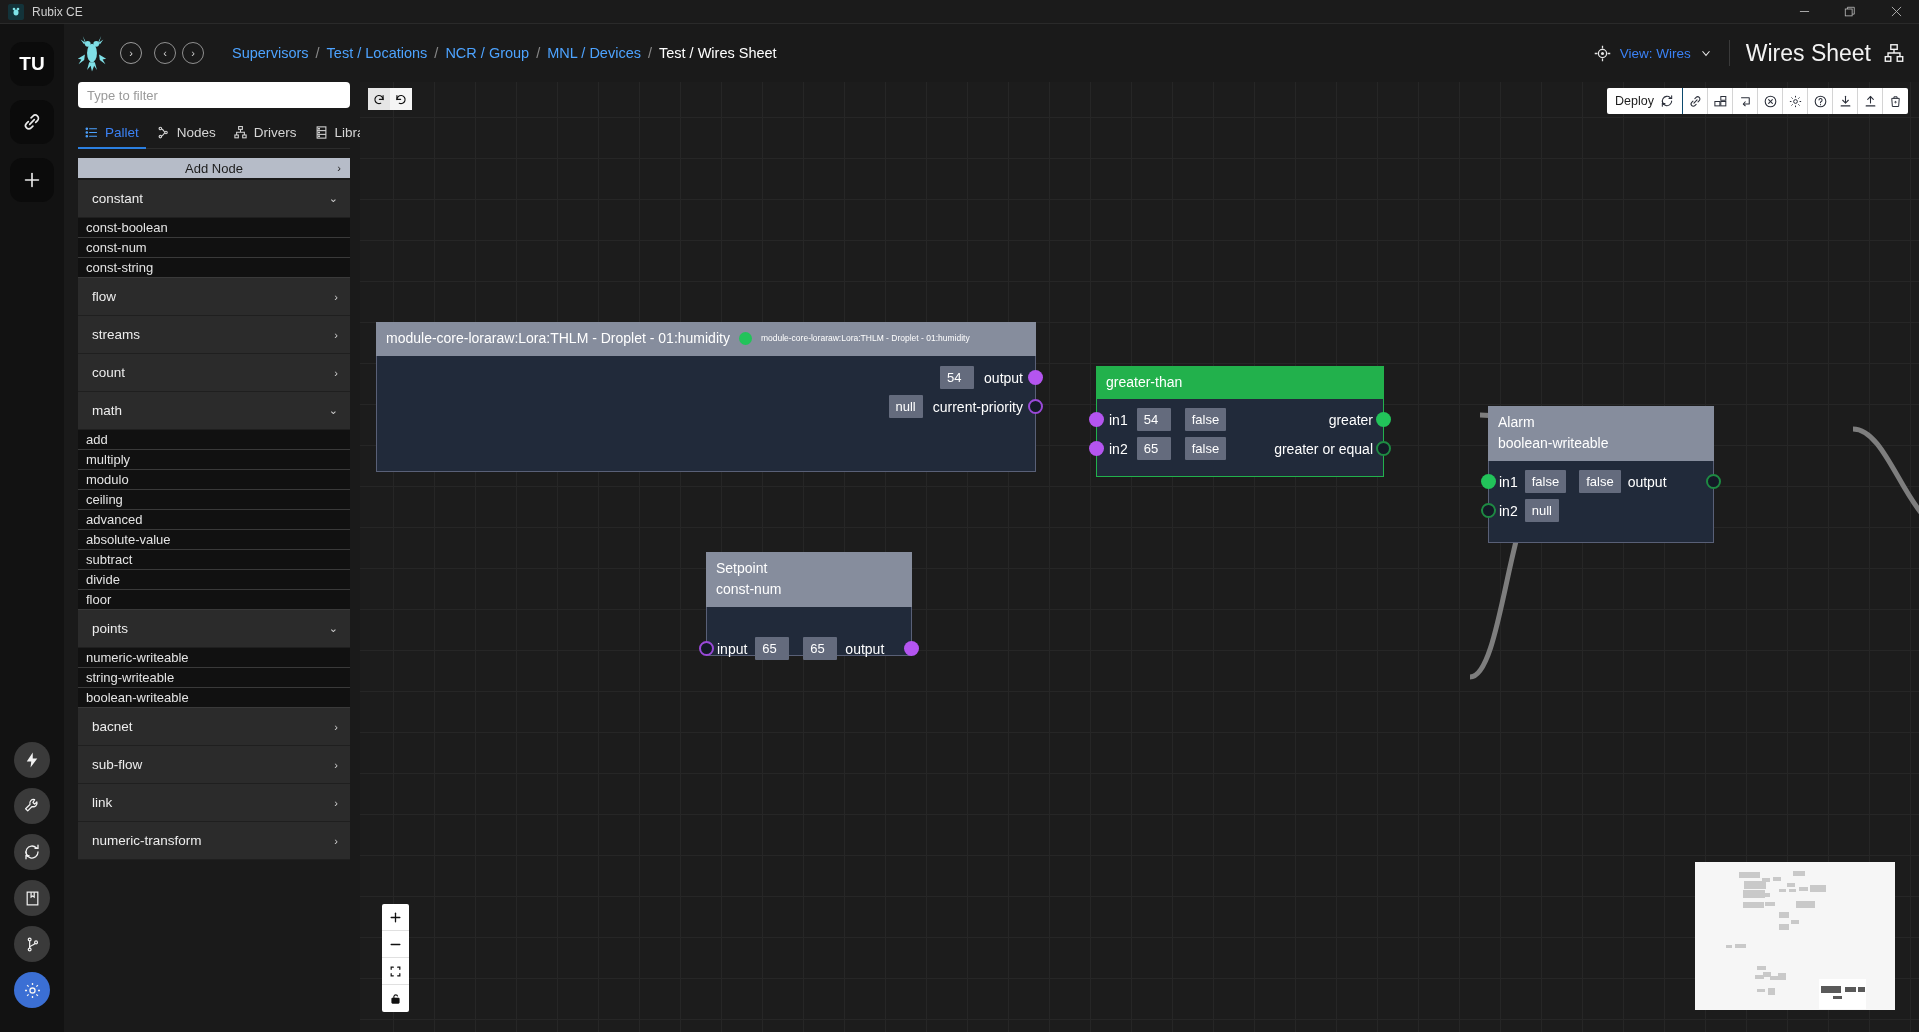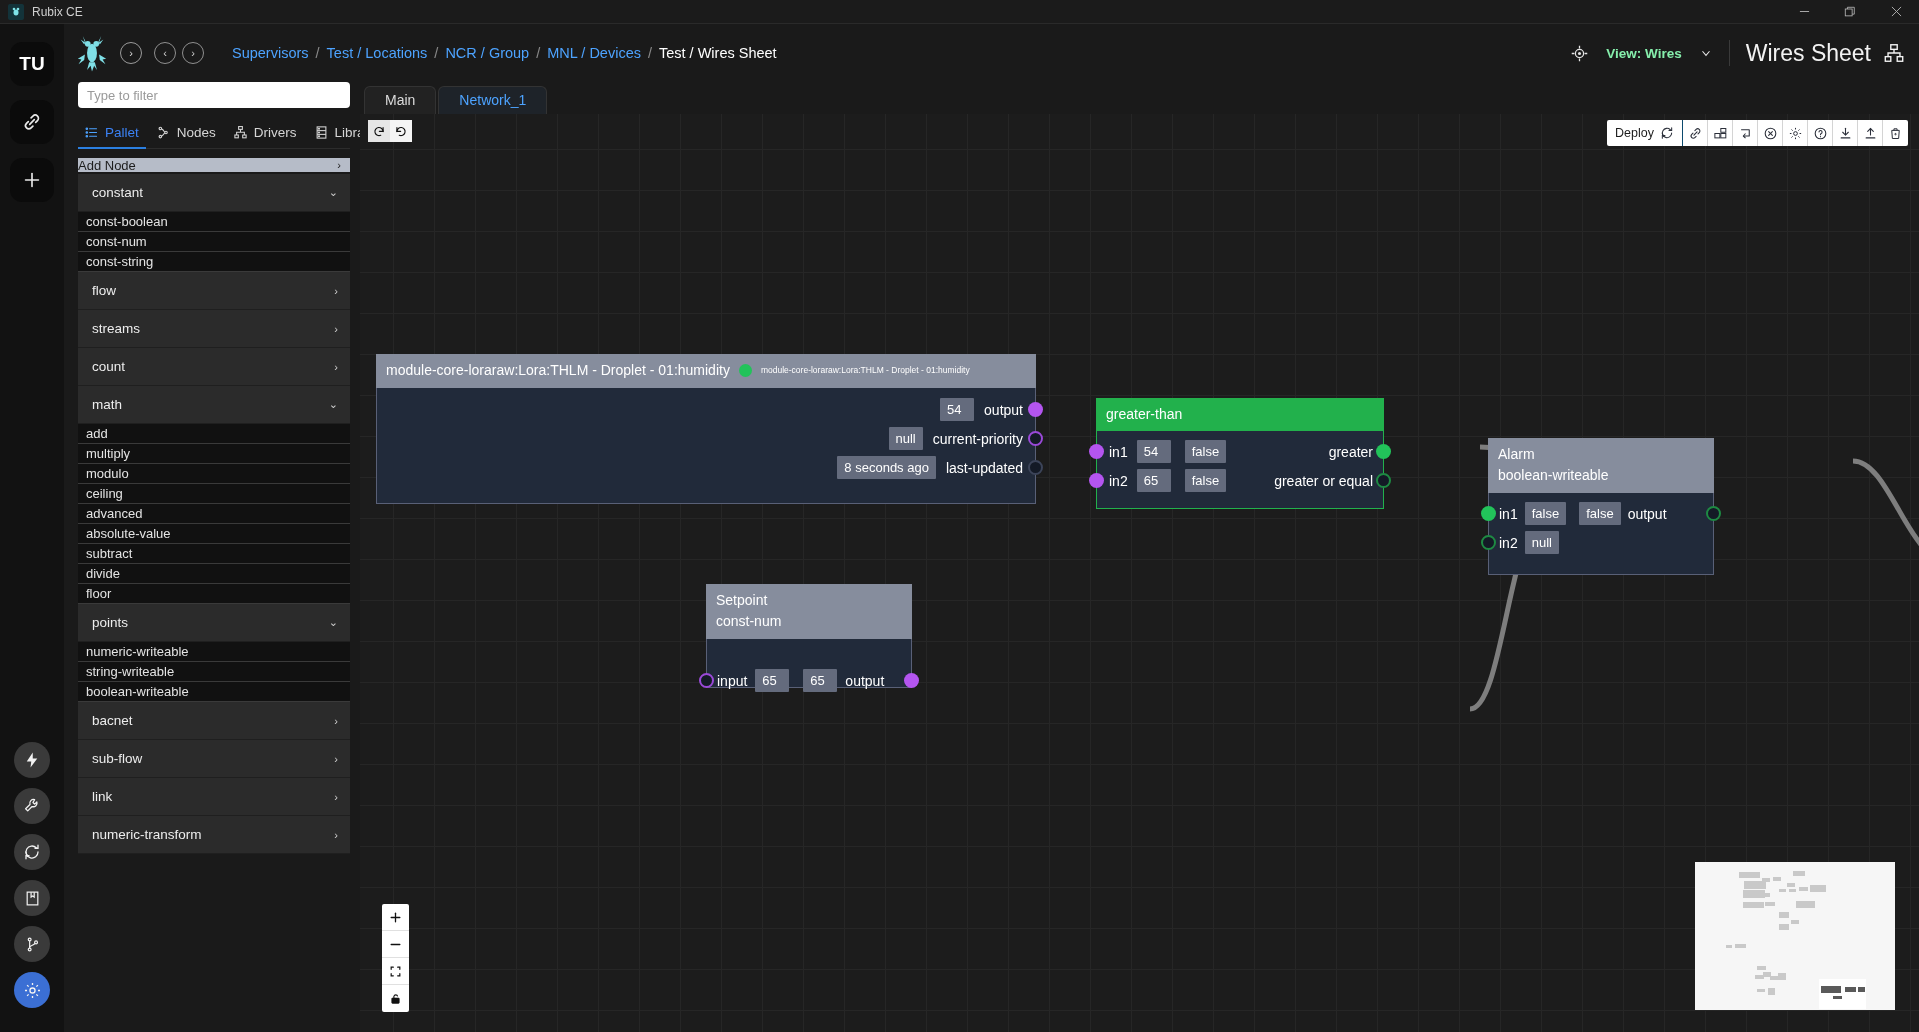--- a/index.html
+++ b/index.html
@@ -69,22 +69,22 @@
     width: 22px; height: 22px; border-radius: 50%; border: 1px solid #8f8f8f;
     display: flex; align-items: center; justify-content: center;
     color: #cfcfcf; font-size: 11px; margin-right: 6px; flex: none;
   }
   .crumbs { display: flex; align-items: center; font-size: 14.5px; margin-left: 22px; }
   .crumb { color: #4da3ff; }
   .crumb.last { color: #ffffff; }
   .crumb-sep { color: #8a8a8a; margin: 0 7px; }
 
   .topright { margin-left: auto; display: flex; align-items: center; padding-right: 14px; }
-  .viewsel { display: flex; align-items: center; gap: 17px; color: #86efac;
-             font-size: 13.5px; font-weight: bold; }
+  .viewsel { display: flex; align-items: center; gap: 8px; color: #3b82f6;
+             font-size: 13.5px; font-weight: normal; }
   .vdivider { width: 1px; height: 26px; background: #3a3a3a; margin: 0 16px; }
   .sheet-title { font-size: 23px; color: #f2f2f2; display: flex; align-items: center; gap: 12px; }
 
   
   .bodyrow { flex: 1; display: flex; min-height: 0; }
 
   
   .sidebar {
     width: 296px; background: #1a1a1a; flex: none; display: flex;
     flex-direction: column; padding: 0 10px 0 14px; min-height: 0;
@@ -101,22 +101,22 @@
              font-size: 13.5px; color: #d6d6d6; position: relative; }
   .pal-tab.active { color: #3b82f6; }
   .pal-tab.active::after {
     content: ""; position: absolute; left: 0; right: 0; bottom: -1px;
     height: 2px; background: #2b7fe0;
   }
   .pal-tab svg { stroke: currentColor; }
   .pal-tab.active svg { stroke: #4da3ff; }
 
   .addnode {
-    margin-top: 9px; height: 14px; background: #b6bcc8; color: #1d1d1d;
-    font-size: 13px; display: flex; align-items: center; justify-content: flex-start;
+    margin-top: 9px; height: 20px; background: #b6bcc8; color: #1d1d1d;
+    font-size: 13px; display: flex; align-items: center; justify-content: center;
     position: relative;
   }
   .addnode .chev { position: absolute; right: 9px; color: #1d1d1d; font-size: 11px; }
 
   .pallist { flex: 1; overflow: hidden; margin-top: 2px; }
   .grp {
     height: 38px; background: #2b2b2b; display: flex; align-items: center;
     justify-content: space-between; padding: 0 12px 0 14px; font-size: 13.5px;
     color: #ededed; border-bottom: 1px solid #1f1f1f;
   }
@@ -479,28 +479,20 @@
             </div>
             <div class="grp">
               <span>numeric-transform</span>
               <span class="gchev">›</span>
             </div>
           </div>
       </div>
 
       <div class="canvaswrap">
 
-        <div class="tabrow">
-          <div class="sheet-tab">
-            <span>Main</span>
-          </div>
-          <div class="sheet-tab active">
-            <span>Network_1</span>
-          </div>
-        </div>
 
         <div class="canvas">
 
           <div class="histbtns">
             <div class="histbtn">
               <svg width="14" height="14" viewBox="0 0 24 24" fill="none" stroke="#111" stroke-width="1.9" stroke-linecap="round">
                 <path d="M19 13 a7 7 0 1 0 -4 6.3"></path>
                   <polyline points="19,6 19,12.6 12.6,12.6"></polyline>
               </svg>
             </div>
@@ -605,25 +597,20 @@
             <div class="node-body" style="height:116px;">
               <div class="row" style="justify-content:flex-end;padding-right:12px;gap:10px;">
                 <span class="chip">54</span>
                 <span class="plabel">output</span>
                 <span class="port pur-fill" style="right:-8px;top:7px;"></span>
               </div>
               <div class="row" style="justify-content:flex-end;padding-right:12px;gap:10px;">
                 <span class="chip">null</span>
                 <span class="plabel">current-priority</span>
                 <span class="port pur-open" style="right:-8px;top:7px;"></span>
-              </div>
-              <div class="row" style="justify-content:flex-end;padding-right:12px;gap:10px;">
-                <span class="chip">8 seconds ago</span>
-                <span class="plabel">last-updated</span>
-                <span class="port dark-open" style="right:-8px;top:7px;"></span>
               </div>
             </div>
           </div>
 
           <div class="node green" id="node-greater-than" style="left:736px; top:284px; width:288px;">
             <div class="node-hd green">
               <span>greater-than</span>
             </div>
             <div class="node-body" style="height:78px;padding-top:6px;">
               <div class="row" style="padding-left:12px;gap:9px;">

